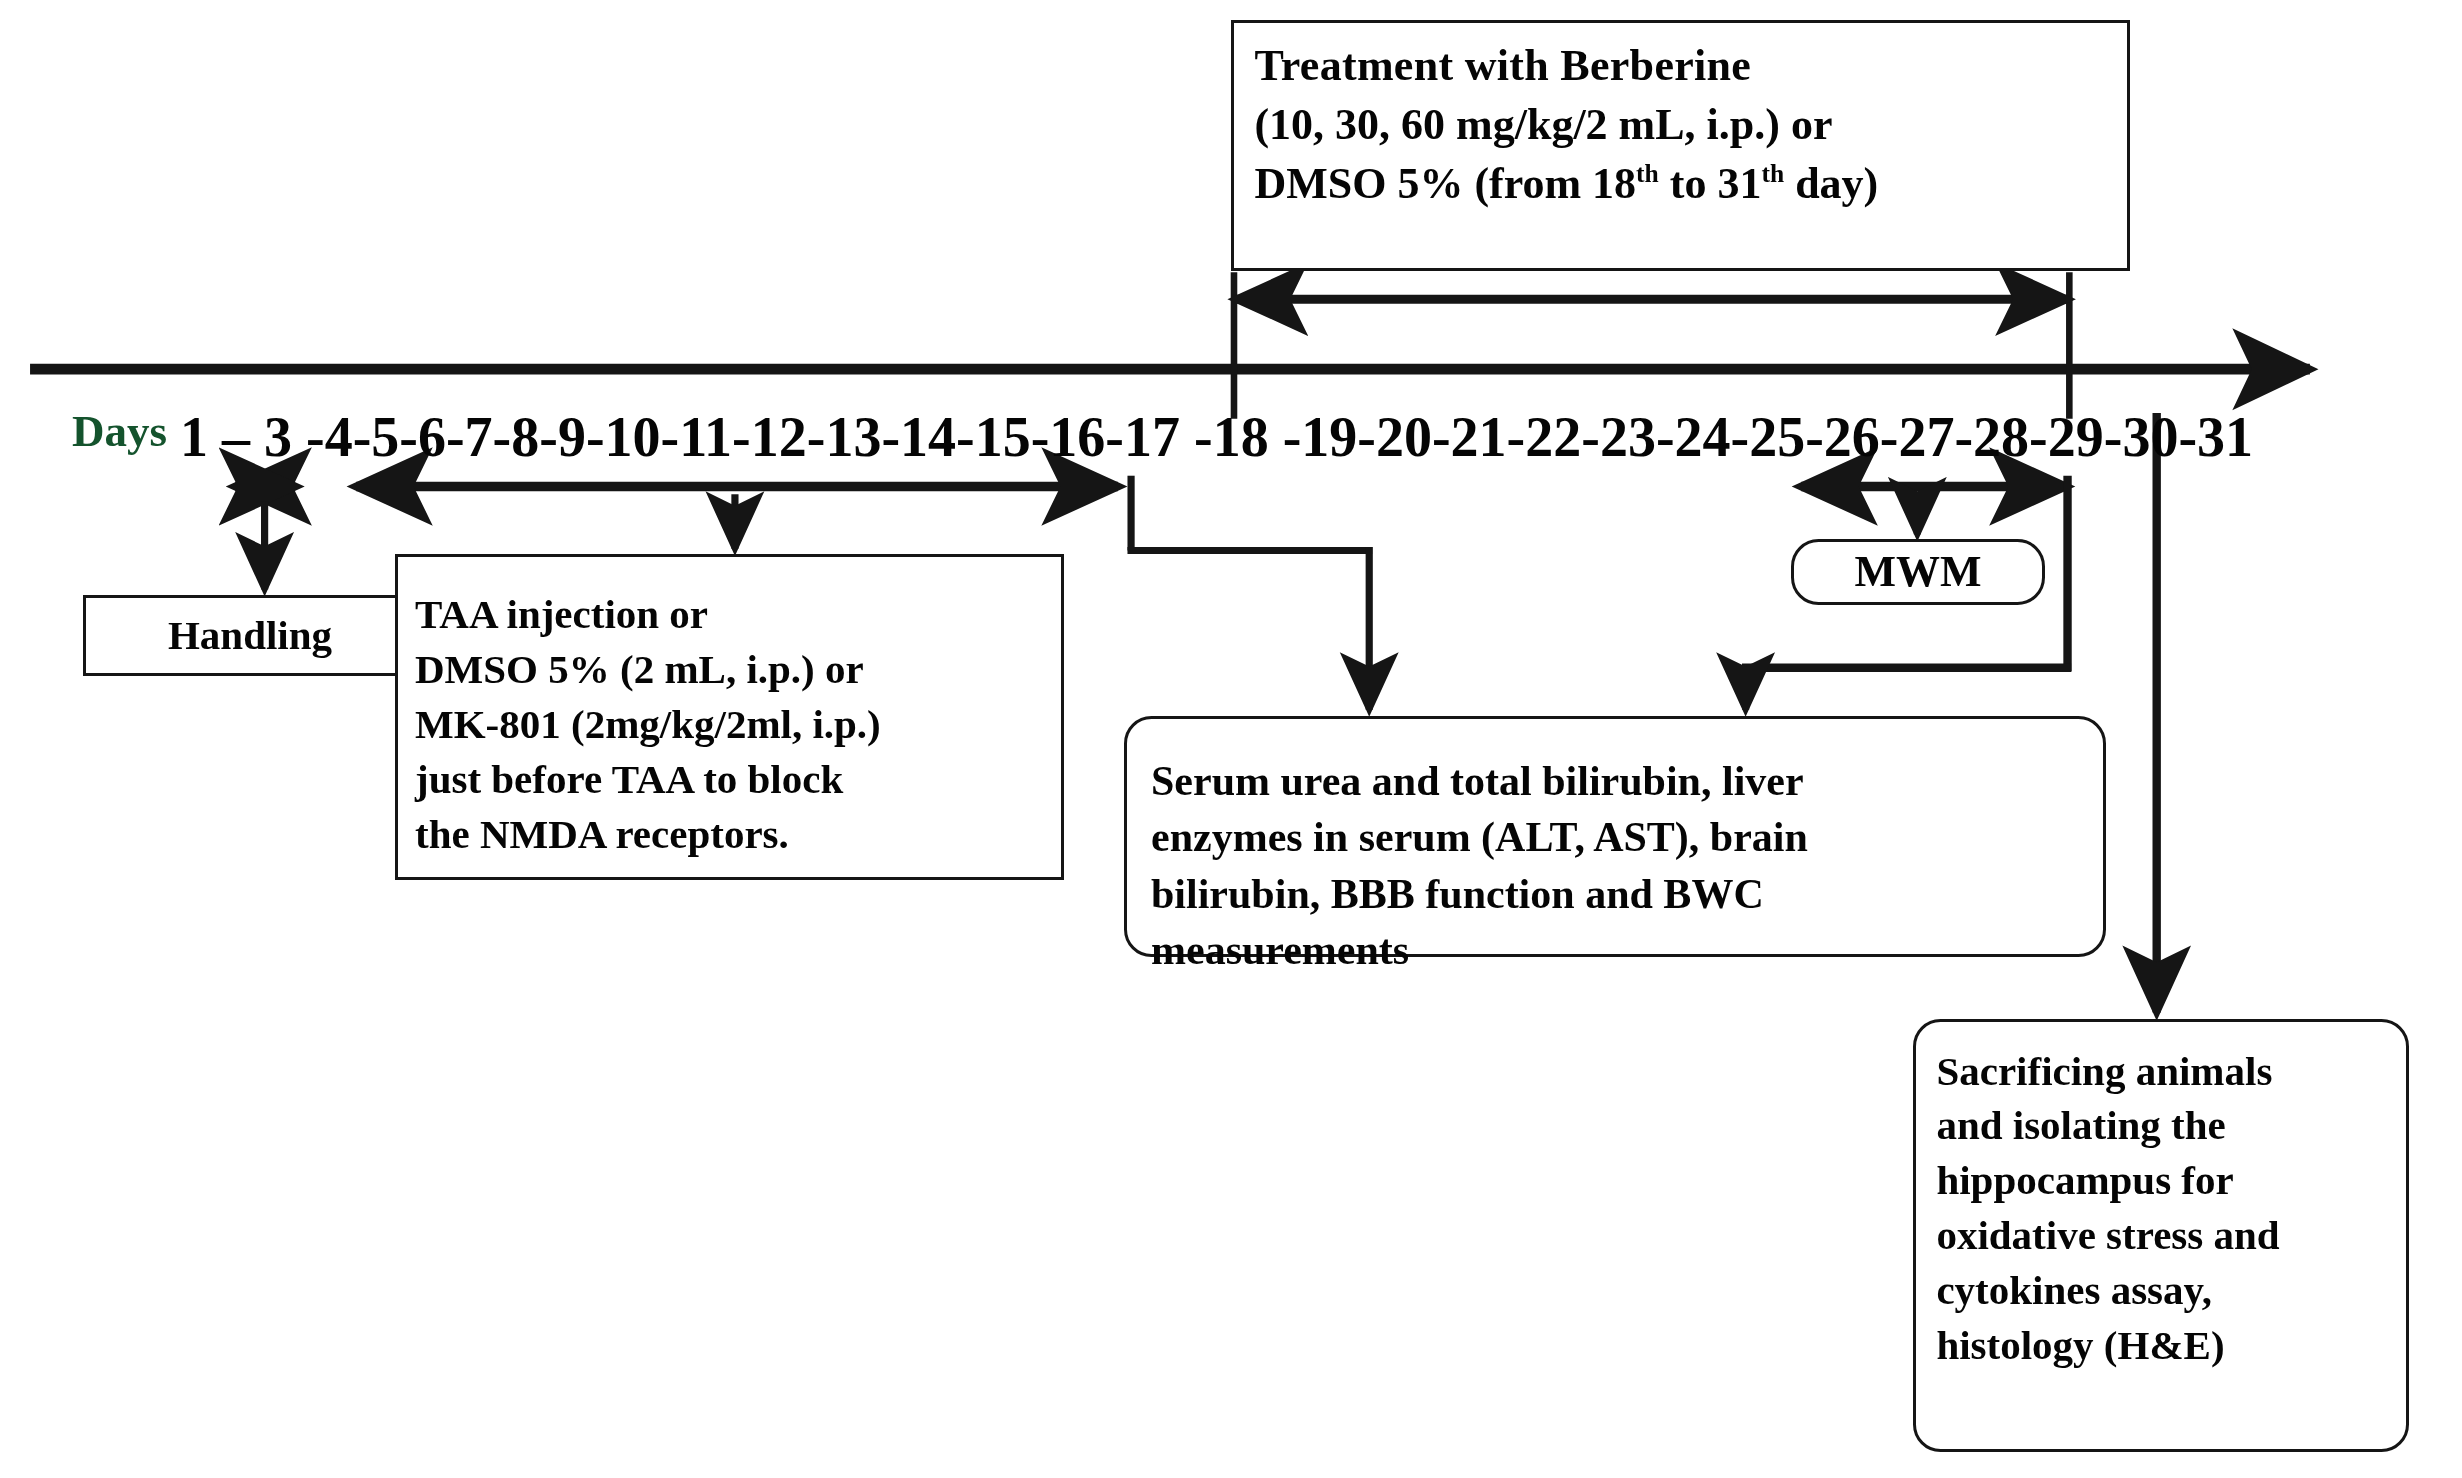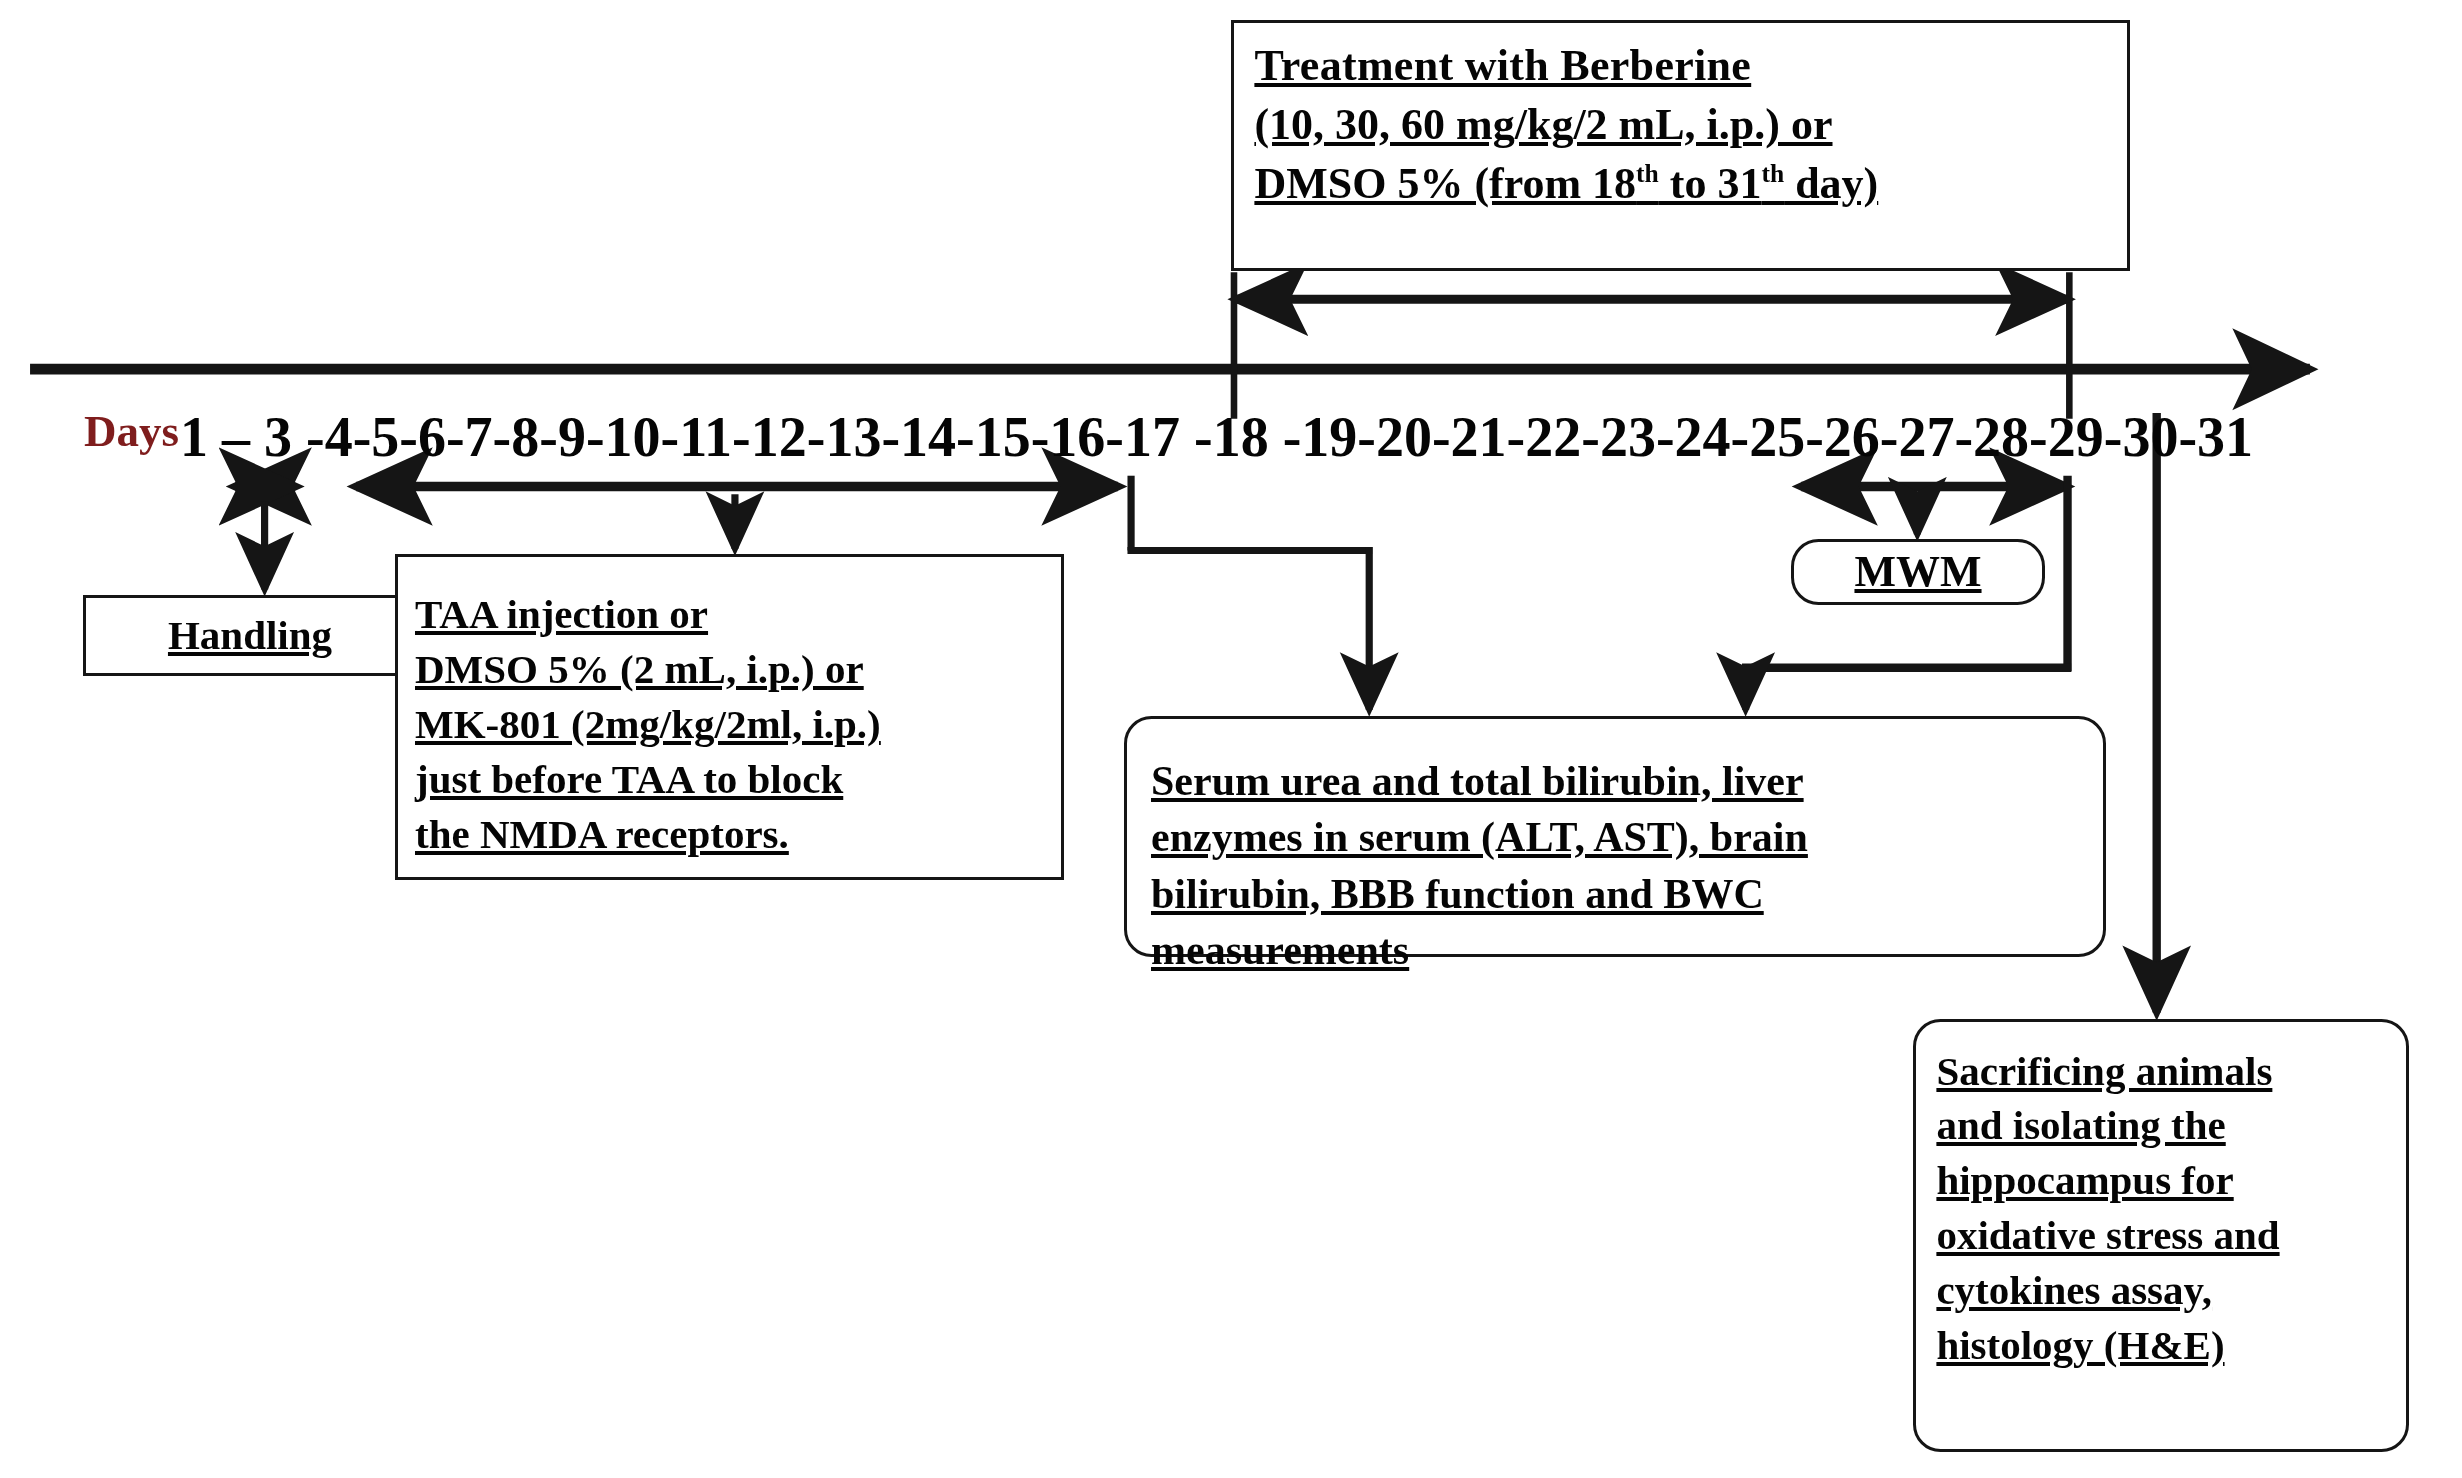--- a/index.html
+++ b/index.html
@@ -23,21 +23,20 @@
     pointer-events: none;
   }
   .box {
     position: absolute;
     box-sizing: border-box;
     background: #ffffff;
     border: 3px solid #151515;
     font-weight: bold;
     color: #050505;
     line-height: 1.34;
-    text-decoration: underline;
   }
   .box.rounded { border-radius: 27.5px; }
   .box .inner { padding: 10.8px 15.6px; }
 
   #treatment-box {
     left: 1231px; top: 20px;
     width: 899px; height: 251px;
     font-size: 44px;
   }
   #treatment-box .inner { padding: 14.4px 20.4px 6px 20.4px; }
@@ -73,25 +72,25 @@
 
   #sacrifice-box {
     left: 1913px; top: 1019px;
     width: 496px; height: 433px;
     font-size: 41px;
   }
   #sacrifice-box .inner { padding: 21.5px 20.4px; }
 
   .days-label {
     position: absolute;
-    left: 84px;
+    left: 72px;
     top: 405px;
     font-size: 45px;
     font-weight: bold;
-    color: #7f1d1d;
+    color: #14532d;
     white-space: nowrap;
     letter-spacing: 0px;
   }
   .days-nums {
     position: absolute;
     left: 180px;
     top: 405px;
     font-size: 56px;
     font-weight: bold;
     color: #050505;

